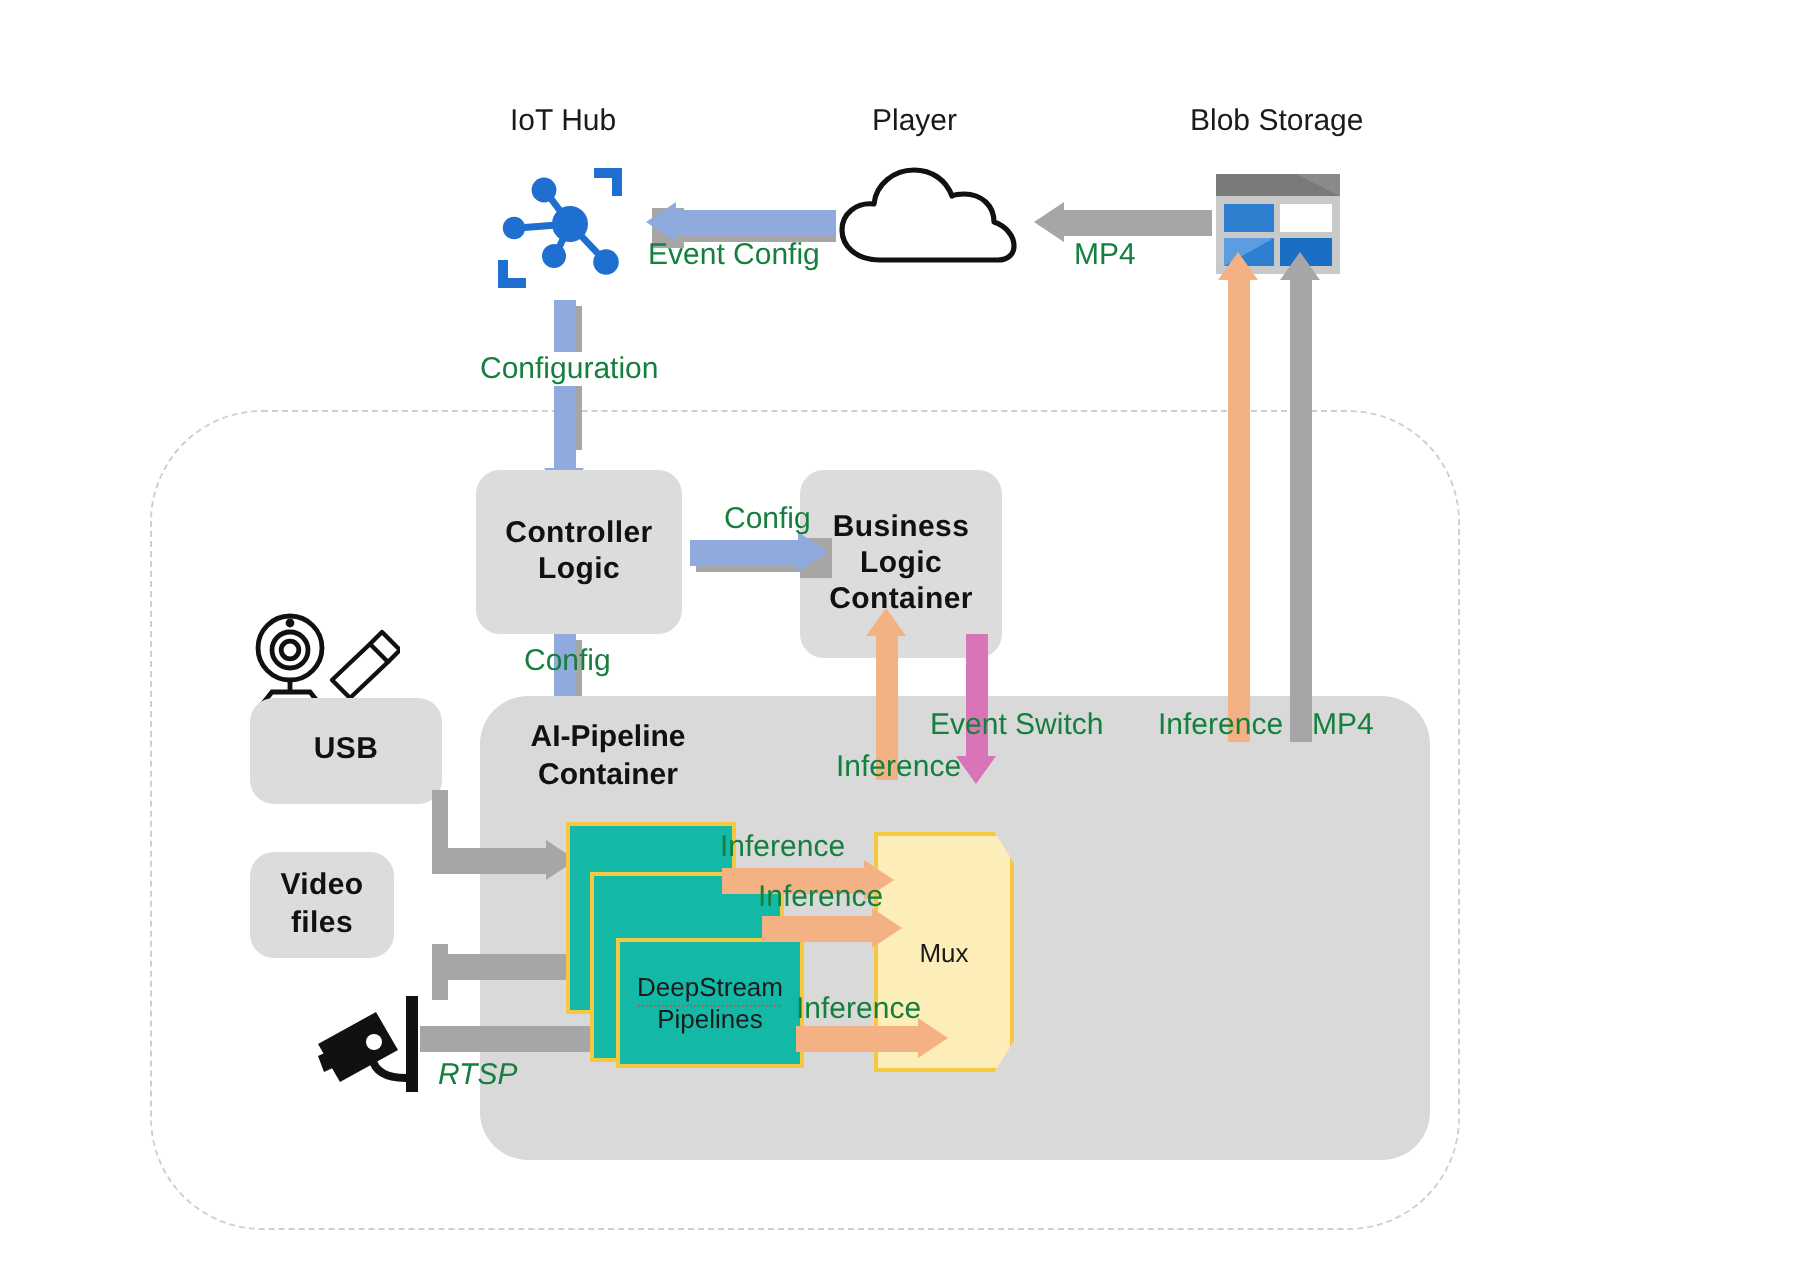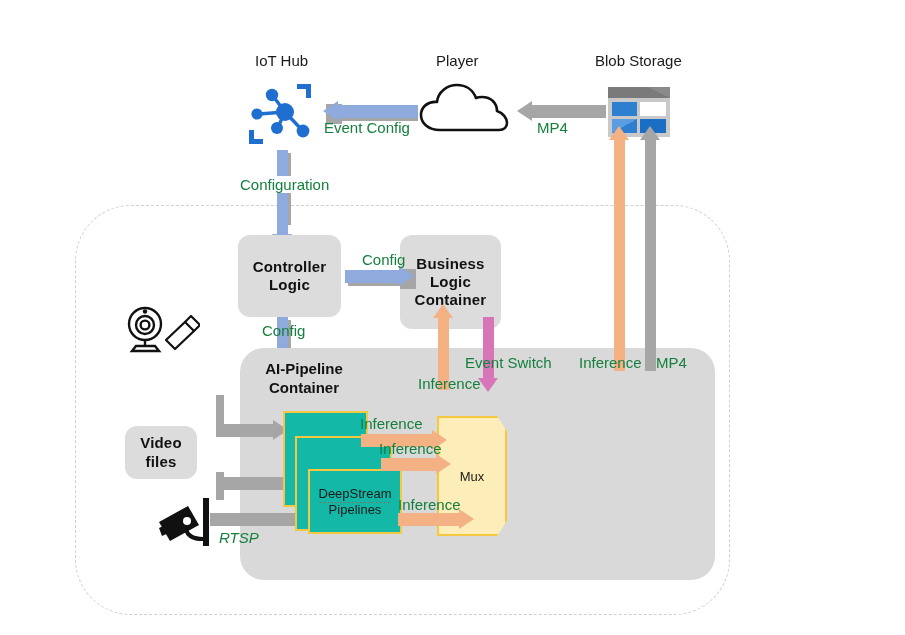--- a/index.html
+++ b/index.html
@@ -249,20 +249,23 @@
         <path d="M10,46 h27 l-4,-5 h-19 z"></path>
       </g>
       <circle cx="23" cy="6.5" r="2.2" fill="#111"></circle>
       <g fill="none" stroke="#111" stroke-width="2.2" stroke-linejoin="round">
         <path d="M44,44 L63,26 l9,9 L53,53 z" transform="translate(0,-9)"></path>
         <path d="M63,17 l6,-6 l9,9 l-6,6"></path>
       </g>
     </svg>
   </div>
 
+  <div class="abs node usb">
+    <span>USB</span>
+  </div>
 
   <div class="abs node vfiles">
     <span>Video files</span>
   </div>
 
   <div class="abs cctv">
     <svg width="66" height="50" viewBox="0 0 66 50">
       <rect x="45" y="0" width="6" height="48" fill="#111"></rect>
       <path d="M1,24 L30,8 L41,27 L12,43 Z" fill="#111"></path>
       <path d="M1,30 L12,25 L15,33 L4,38 Z" fill="#111"></path>

